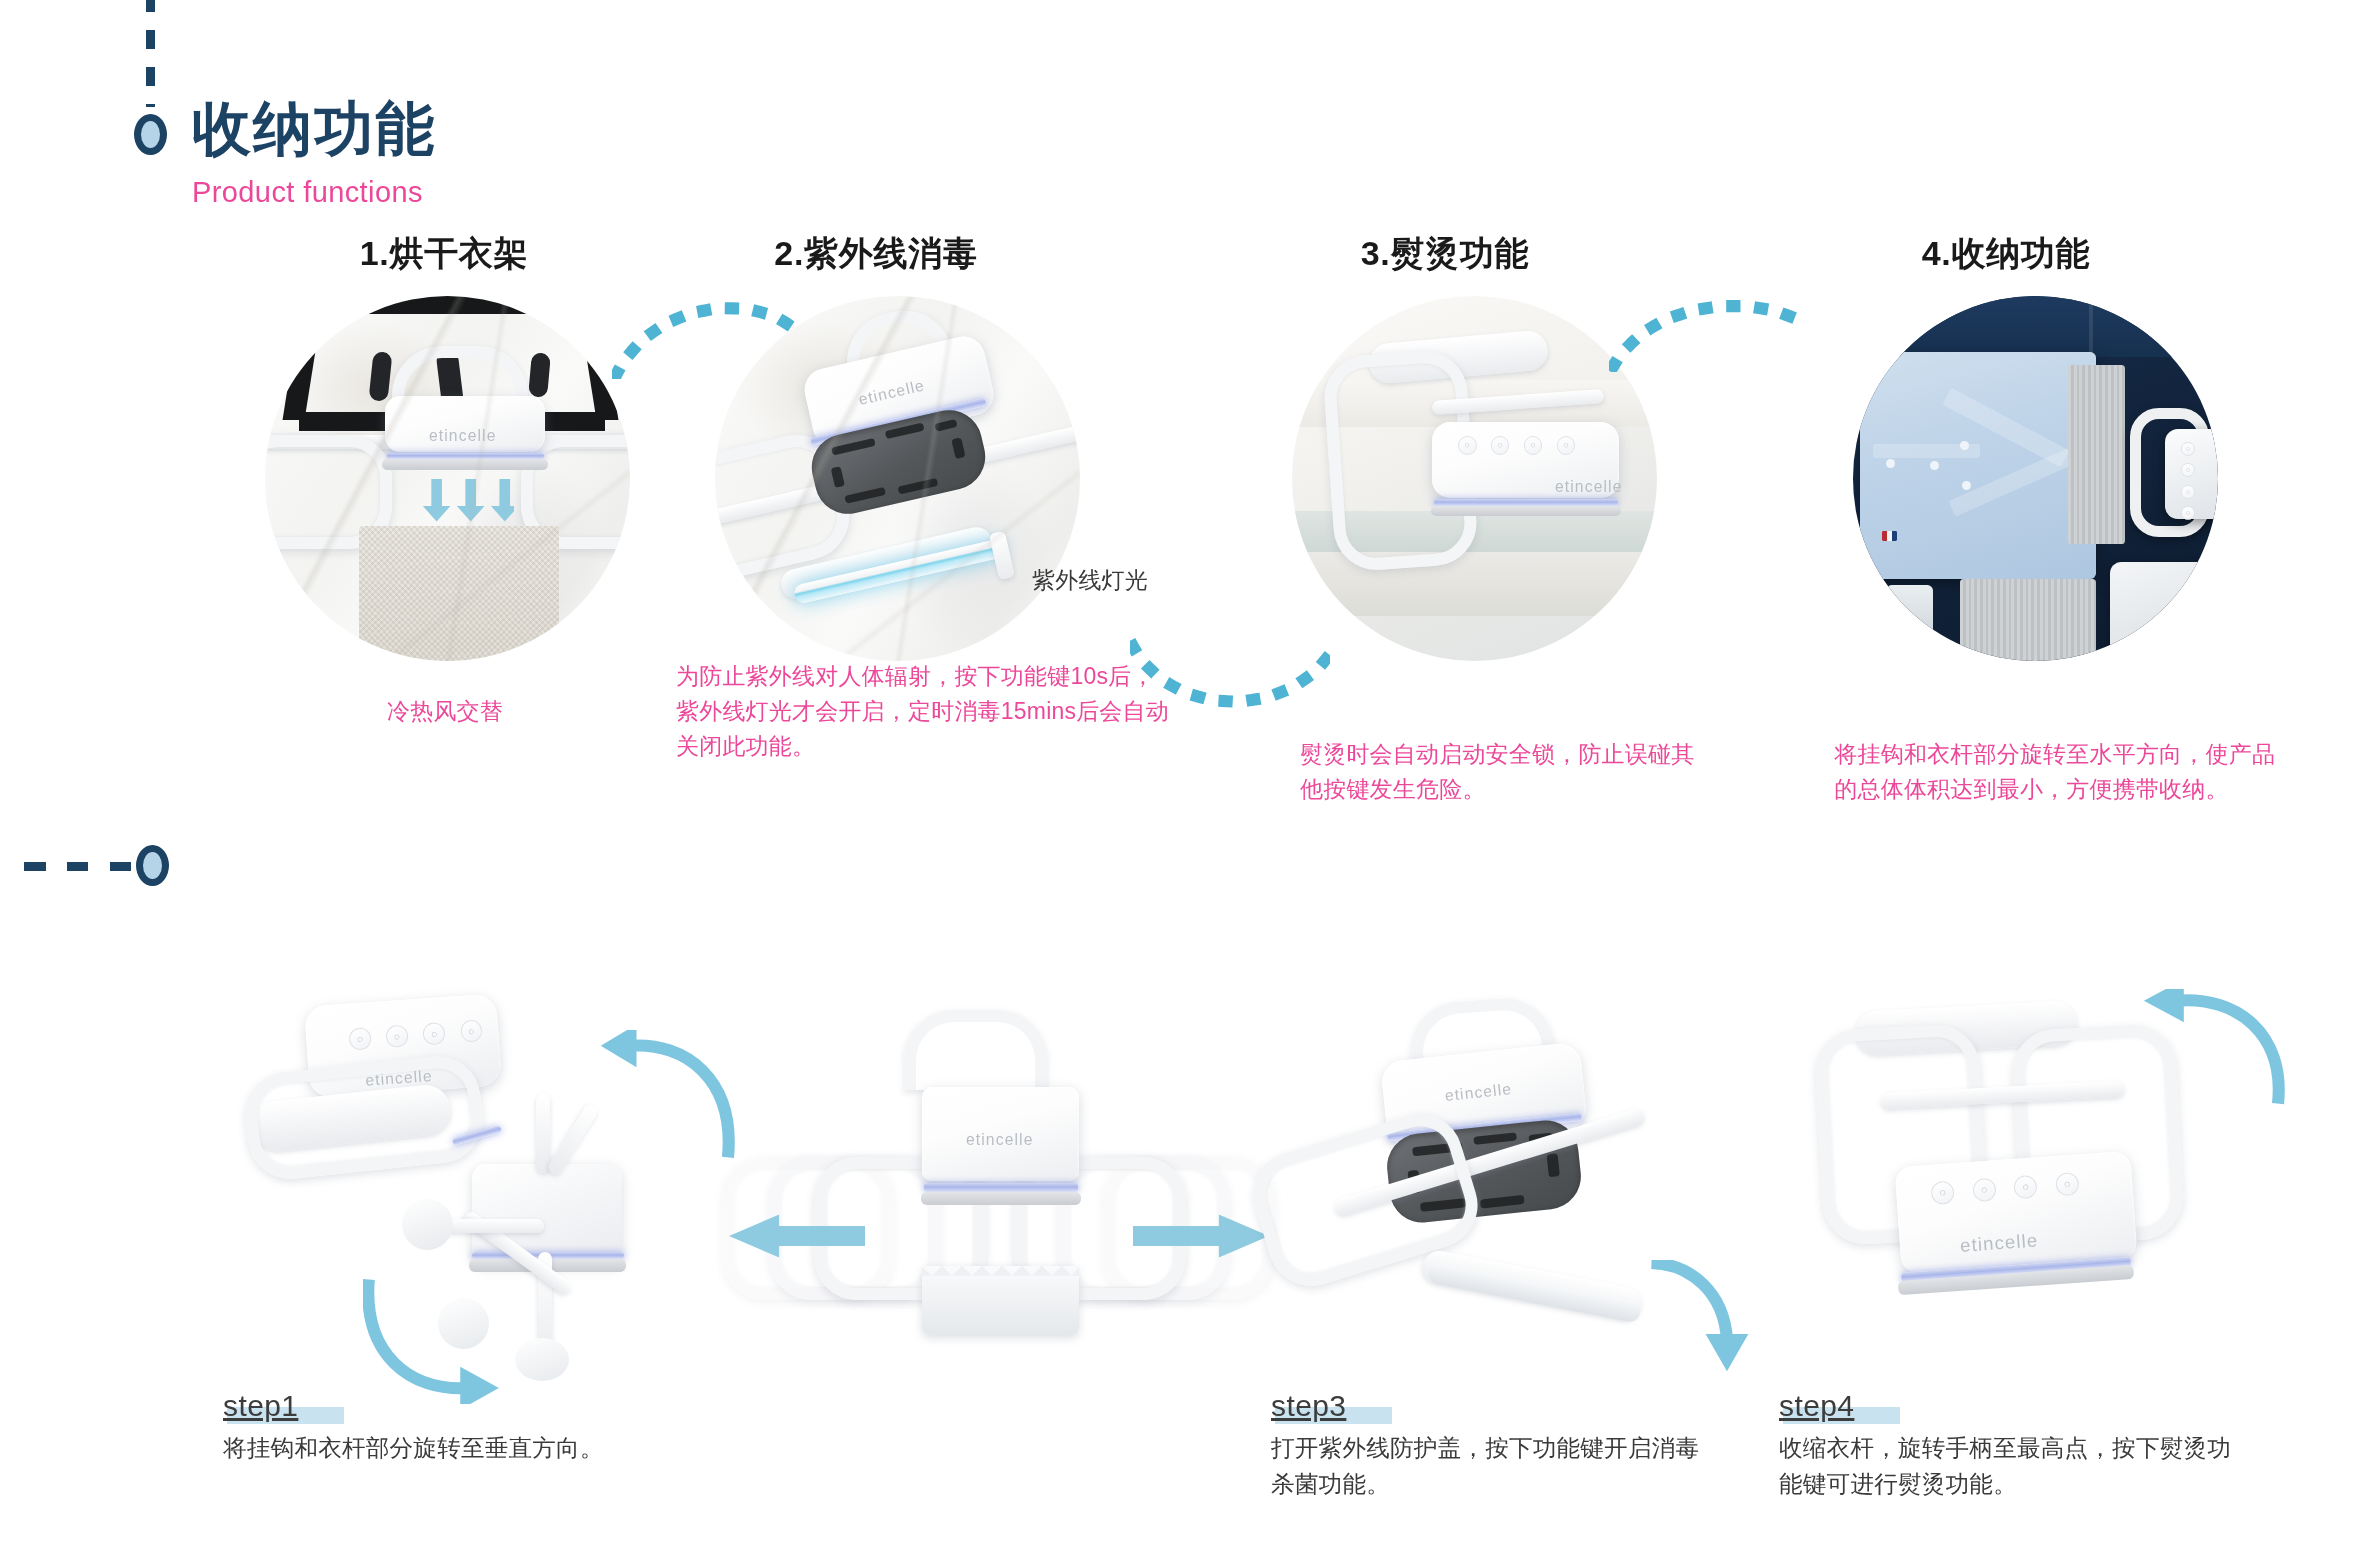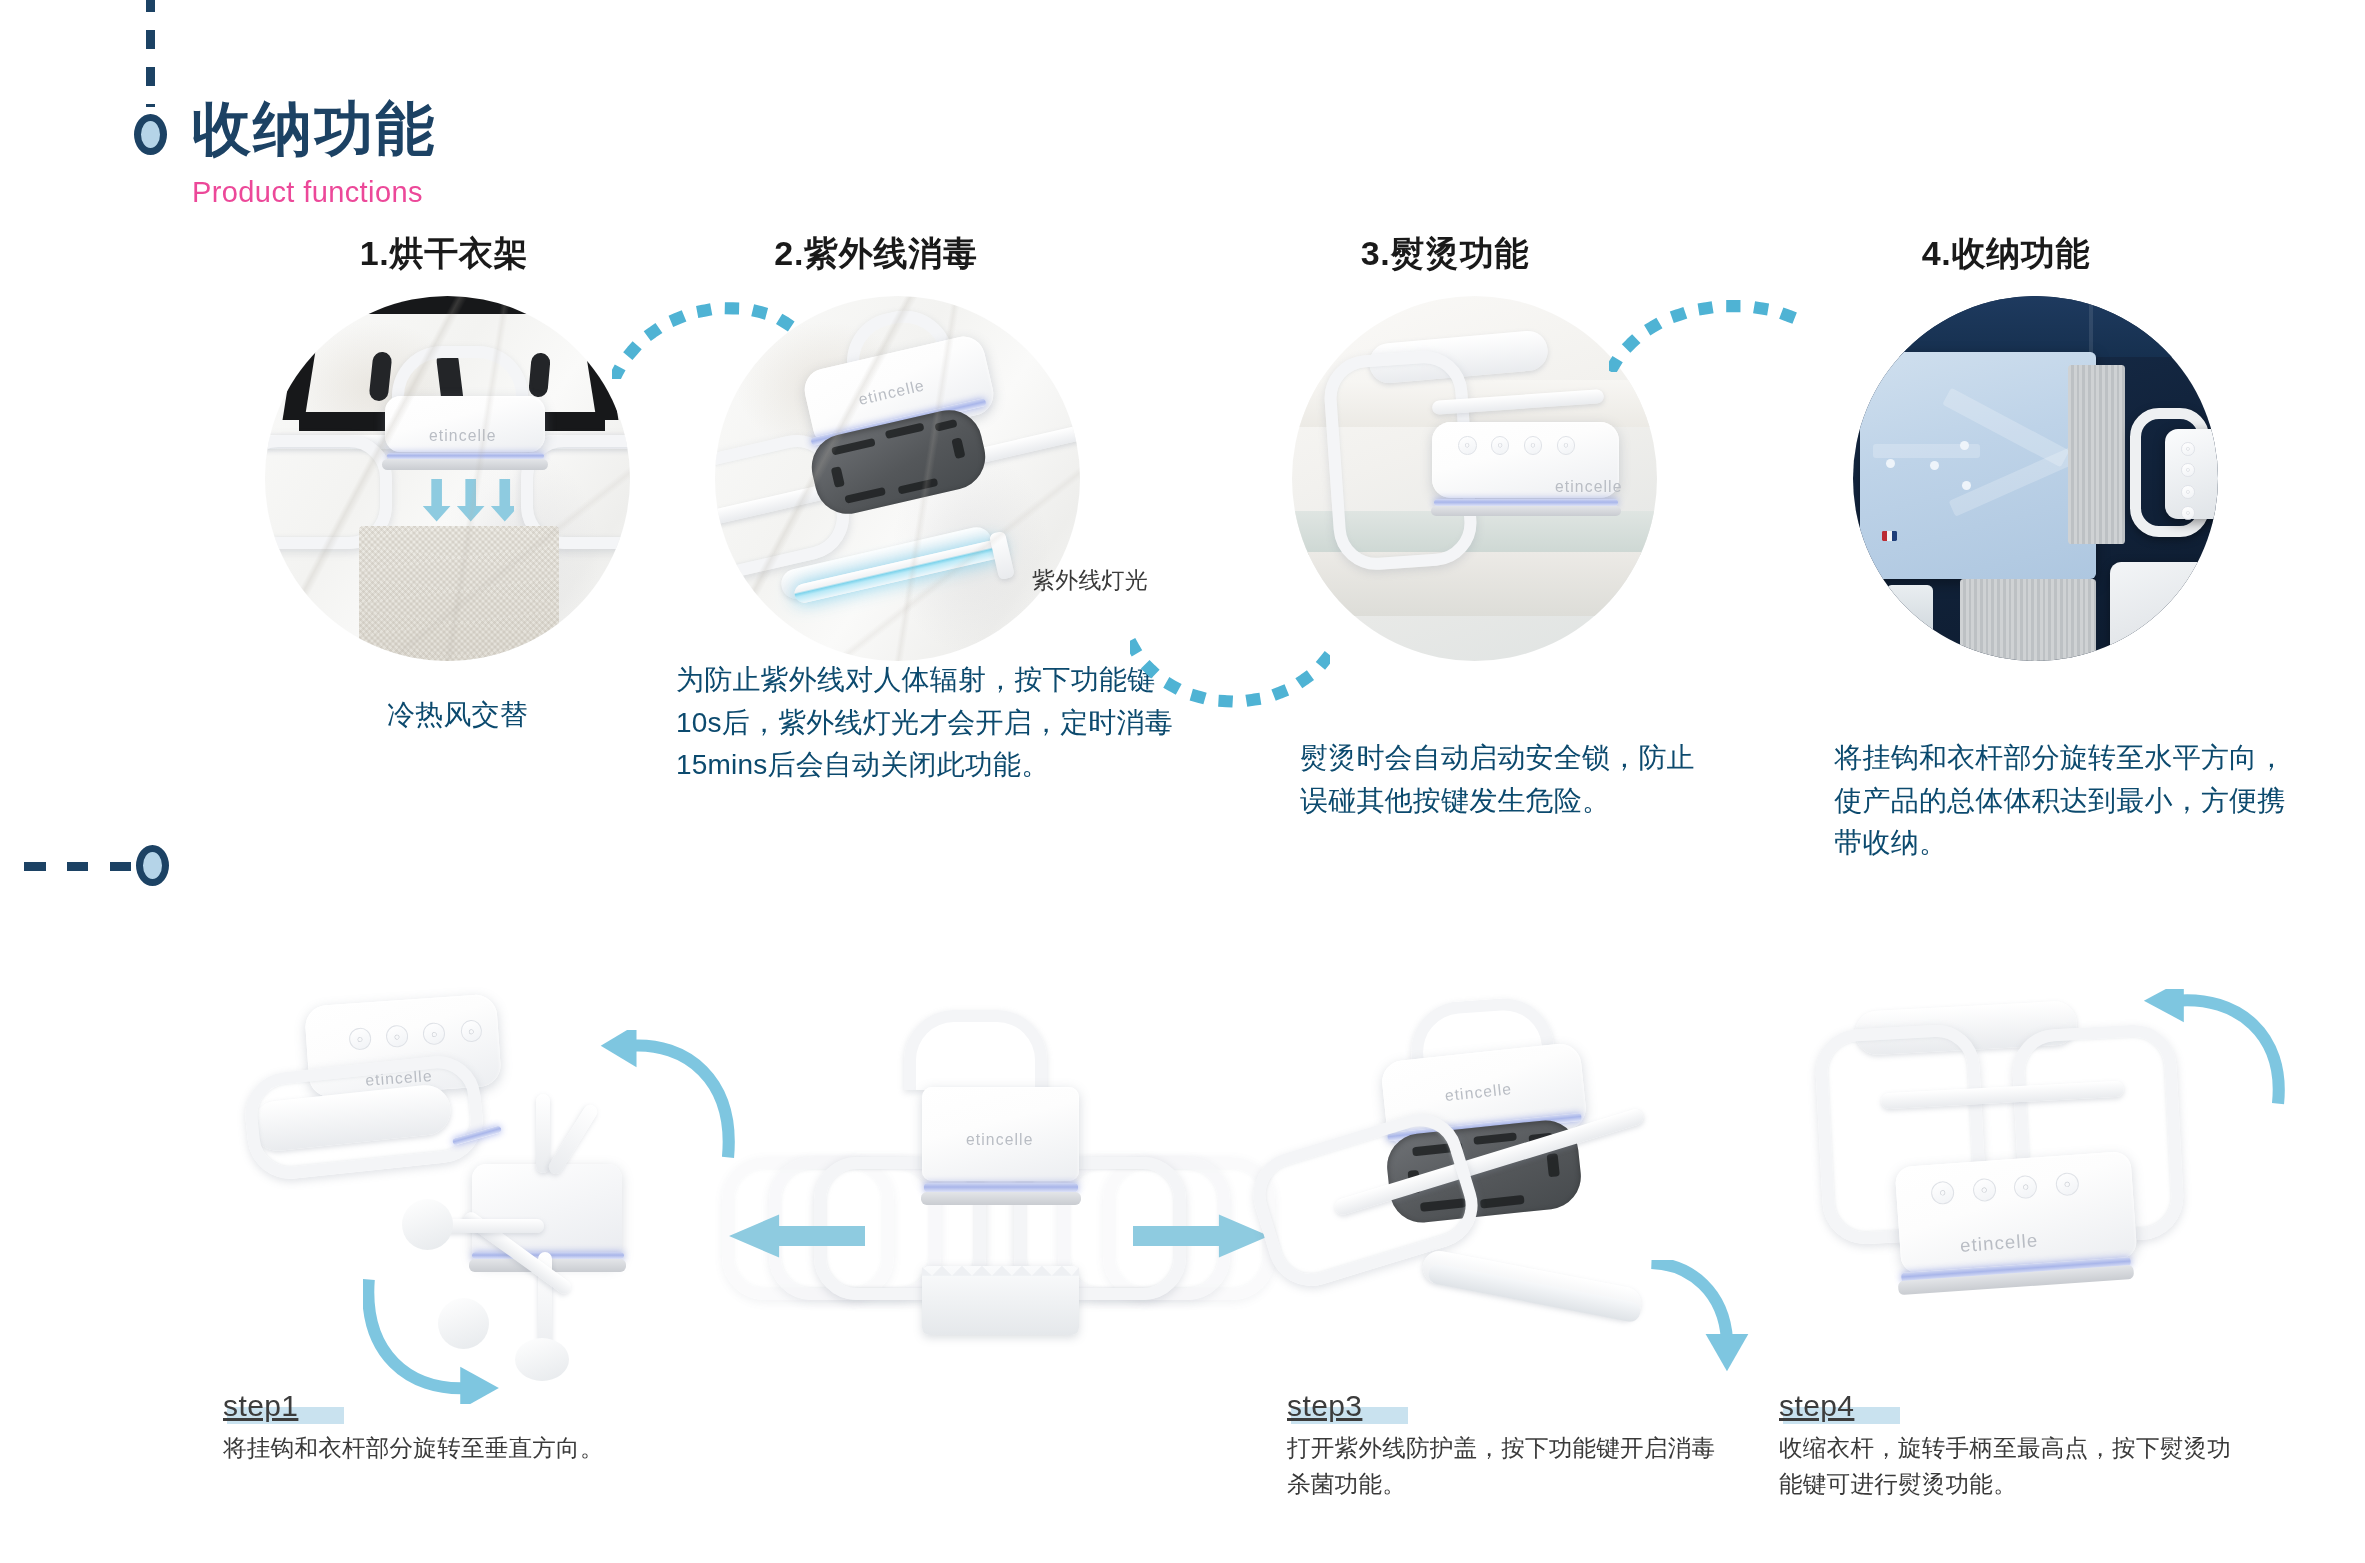--- a/index.html
+++ b/index.html
@@ -54,21 +54,21 @@
       linear-gradient(125deg, #fbfbfa 0%, #f3f3f1 38%, #fafaf9 58%, #eeeeec 82%, #f8f8f7 100%);
   }
   .marble::after {
     content:""; position:absolute; inset:0;
     background:
       linear-gradient(118deg, transparent 34%, rgba(175,170,160,.22) 35%, transparent 36.4%),
       linear-gradient(99deg, transparent 56%, rgba(185,180,172,.18) 57%, transparent 58.2%),
       linear-gradient(142deg, transparent 70%, rgba(190,185,178,.16) 71%, transparent 72%);
   }
   .feat-cap {
-    position: absolute; font-size: 28px; color: #0c4a6e;
+    position: absolute; font-size: 23px; color: #ec4899;
     line-height: 1.52; letter-spacing: 0.2px;
   }
 
   
   .arc { position: absolute; }
 
   
   .body-unit {
     position: absolute; border-radius: 15.7px;
     background: linear-gradient(165deg,#ffffff 0%,#fdfdfd 40%,#eceef1 100%);
@@ -427,21 +427,21 @@
       <div class="rod" style="left:57px; top:174px; width:322px; height:15.7px; transform:rotate(-17deg);"></div>
       <div class="frame-ring" style="left:-13px; top:152px; width:215px; height:136px; transform:rotate(-17deg);"></div>
       <div class="rod" style="left:150px; top:289px; width:222px; height:33px; border-radius:17px; transform:rotate(11deg);"></div>
       <div style="position:absolute; left:156px; top:303px; width:215px; height:20px; border-radius:13px;
                   transform:rotate(11deg); background:linear-gradient(to bottom,#f6f8fa,#dfe3e7);"></div>
       <svg class="arr-curve" style="left:373px; top:280px;" width="136" height="114" viewBox="0 0 190 160">
         <path d="M10 4 C66 6 112 46 116 112" fill="none" stroke="#7ec6e0" stroke-width="17"></path>
         <path d="M86 104 L146 104 L116 156 Z" fill="#7ec6e0"></path>
       </svg>
     </div>
-    <div style="margin-top:11.4px;margin-left:16px;">
+    <div style="margin-top:11.4px;">
       <div class="step-lab">step3</div>
       <div class="step-desc" style="width:451px;">打开紫外线防护盖，按下功能键开启消毒杀菌功能。</div>
     </div>
   </div>
 
   <div class="step" style="left:1779px; top:980px; width:529px;">
     <div class="step-art" style="height:400px;">
       <div class="rod" style="left:76px; top:26px; width:222px; height:44px; border-radius:24px; transform:rotate(-3deg);"></div>
       <div class="frame-ring" style="left:40px; top:47px; width:164px; height:215px; transform:rotate(-3deg);"></div>
       <div class="frame-ring" style="left:237px; top:47px; width:164px; height:215px; transform:rotate(-3deg);"></div>

